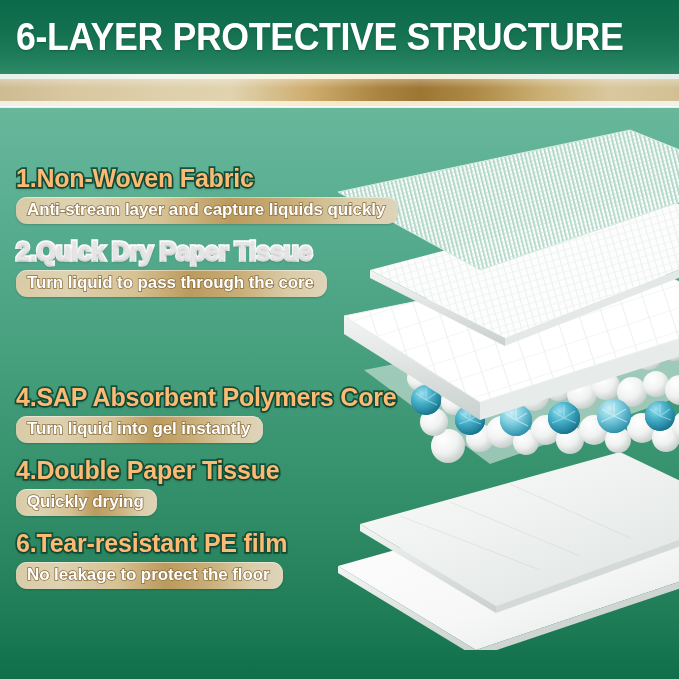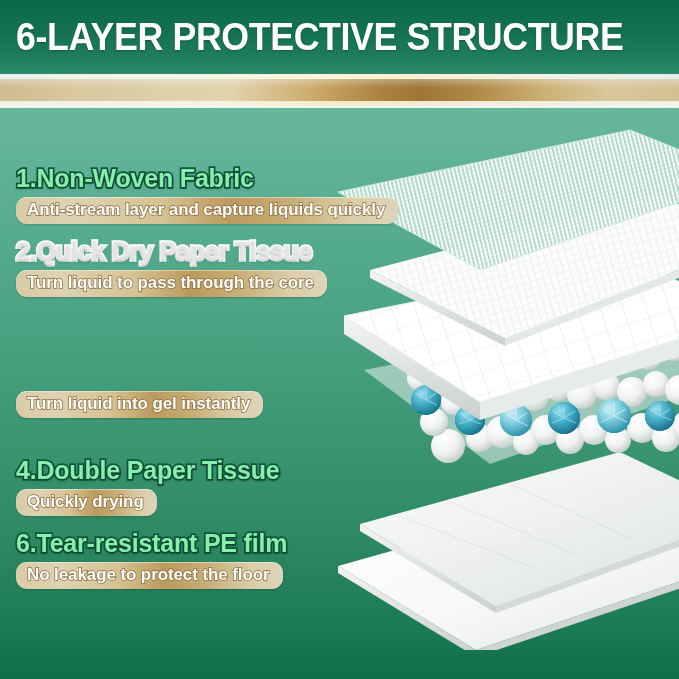--- a/index.html
+++ b/index.html
@@ -125,21 +125,21 @@
     position: absolute;
     left: 16px;
   }
   .layer-title {
     white-space: nowrap;
     font-size: 25px;
     font-weight: bold;
     letter-spacing: -0.2px;
     line-height: 1;
     font-family: "Liberation Sans", sans-serif;
-    color: #86efac;
+    color: #fdba74;
     -webkit-text-stroke: 3.4px #14543c;
     paint-order: stroke fill;
     text-shadow:
        0 2px 3px rgba(0,0,0,0.25);
   }
   .layer-title.inverted {
     color: #e5e5e5;
     -webkit-text-stroke: 3.4px #ffffff;
   }
 
@@ -452,20 +452,21 @@
       <div class="layer-sub">Anti-stream layer and capture liquids quickly</div>
     </div>
 
     <div class="layer-block" style="top:131px;">
       <div class="layer-title inverted">2.Quick Dry Paper Tissue</div>
       <div class="layer-sub">Turn liquid to pass through the core</div>
     </div>
 
 
     <div class="layer-block" style="top:277px;">
+      <div class="layer-title">4.SAP Absorbent Polymers Core</div>
       <div class="layer-sub">Turn liquid into gel instantly</div>
     </div>
 
     <div class="layer-block" style="top:350px;">
       <div class="layer-title">4.Double Paper Tissue</div>
       <div class="layer-sub">Quickly drying</div>
     </div>
 
     <div class="layer-block" style="top:423px;">
       <div class="layer-title">6.Tear-resistant PE film</div>

